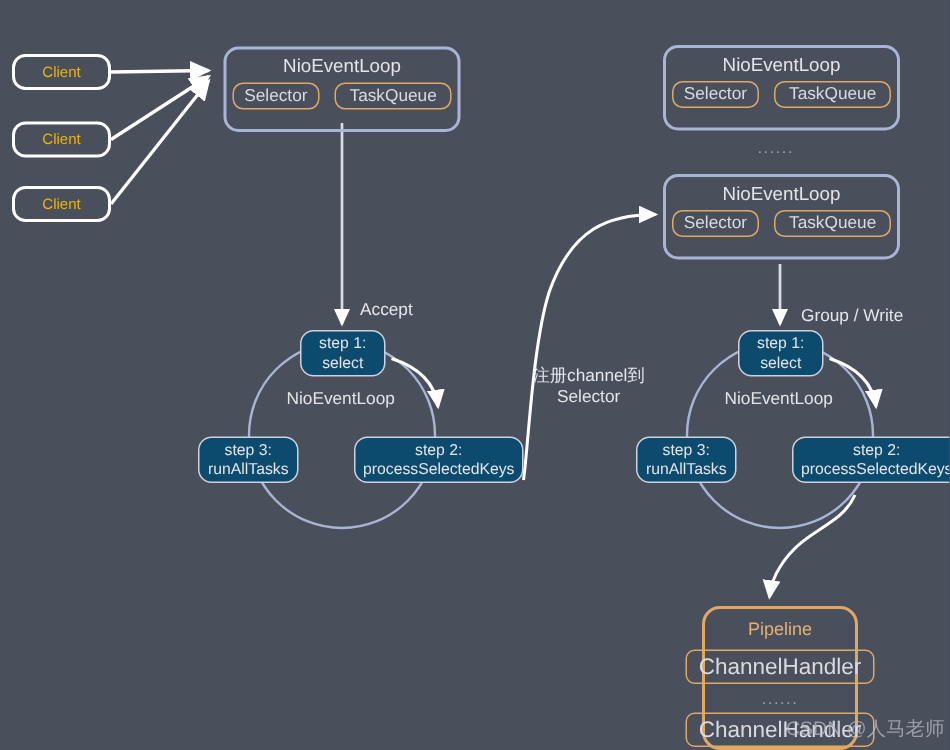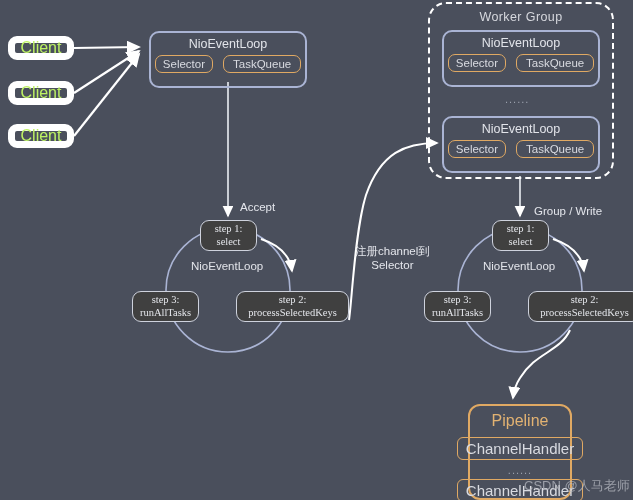--- a/index.html
+++ b/index.html
@@ -79,45 +79,44 @@
     padding: 2px 7px;
     background: transparent;
     white-space: nowrap;
   }
   .chip-wide {
     padding: 2px 9px;
   }
   .client-box {
     position: absolute;
     box-sizing: border-box;
-    border: 7px solid #ffffff;
+    border: 2px solid #ffffff;
     border-radius: 9px;
-    color: #bef264;
-    font-size: 16px;
+    color: #eab308;
+    font-size: 10px;
     display: flex;
     align-items: center;
     justify-content: center;
     background: transparent;
   }
   .step-box {
     position: absolute;
     box-sizing: border-box;
     border: 1.4px solid #ced2dd;
     border-radius: 9px;
     color: #e3e5ea;
     font-size: 10.5px;
     display: flex;
     flex-direction: column;
     align-items: center;
     justify-content: center;
     text-align: center;
     line-height: 1.22;
-    background: #404040;
+    background: #0c4a6e;
     z-index: 4;
-    font-family: Liberation Serif, serif;
   }
   .flow-label {
     position: absolute;
     font-size: 11.5px;
     color: #e4e6ec;
     white-space: nowrap;
     text-align: center;
     line-height: 1.25;
   }
   .loop-center-label {
@@ -138,21 +137,21 @@
     position: absolute;
     box-sizing: border-box;
     border: 2px solid #e0a963;
     border-radius: 12px;
     display: flex;
     flex-direction: column;
     align-items: center;
     background: transparent;
   }
   .pipeline-title {
-    font-size: 16px;
+    font-size: 12px;
     color: #e2b272;
     margin-top: 6px;
   }
   .handler-chip {
     box-sizing: border-box;
     border: 1.5px solid #e0a963;
     border-radius: 6px;
     color: #d9dbe1;
     font-size: 15px;
     padding: 2px 8px;
@@ -213,23 +212,20 @@
   </div>
 
   <div class="loop-panel" style="left:149px; top:31px; width:158px; height:57px;">
     <div class="loop-panel-title">NioEventLoop</div>
     <div class="chip-row">
       <div class="chip">Selector</div>
       <div class="chip chip-wide">TaskQueue</div>
     </div>
   </div>
 
-  <div class="node group-dashed" style="left:428px; top:2px; width:186px; height:177px;">
-    <div class="group-title">Worker Group</div>
-  </div>
   <div class="loop-panel" style="left:442px; top:30px; width:158px; height:57px;">
     <div class="loop-panel-title">NioEventLoop</div>
     <div class="chip-row">
       <div class="chip">Selector</div>
       <div class="chip chip-wide">TaskQueue</div>
     </div>
   </div>
   <div class="ellipsis-dots" style="left:505px; top:93px;">......</div>
   <div class="loop-panel" style="left:442px; top:116px; width:158px; height:57px;">
     <div class="loop-panel-title">NioEventLoop</div>

